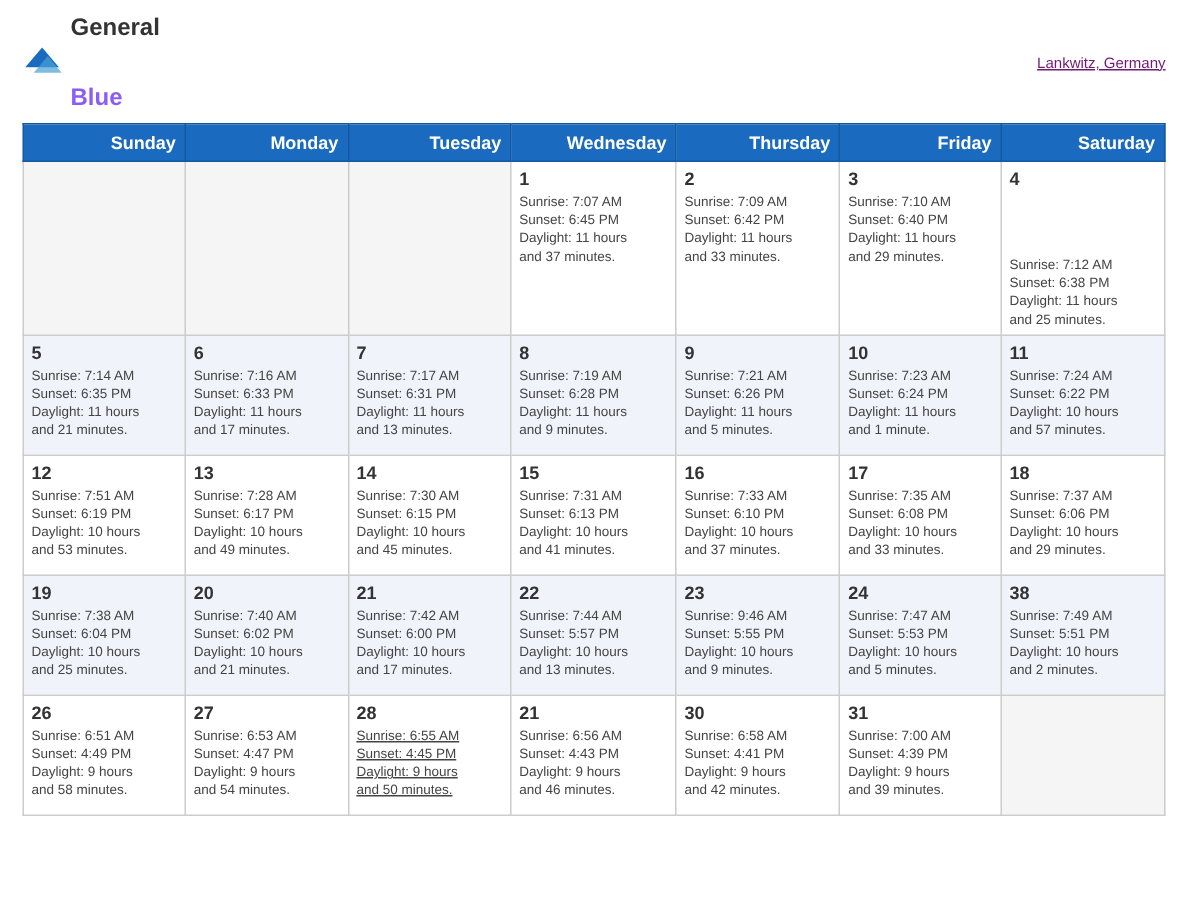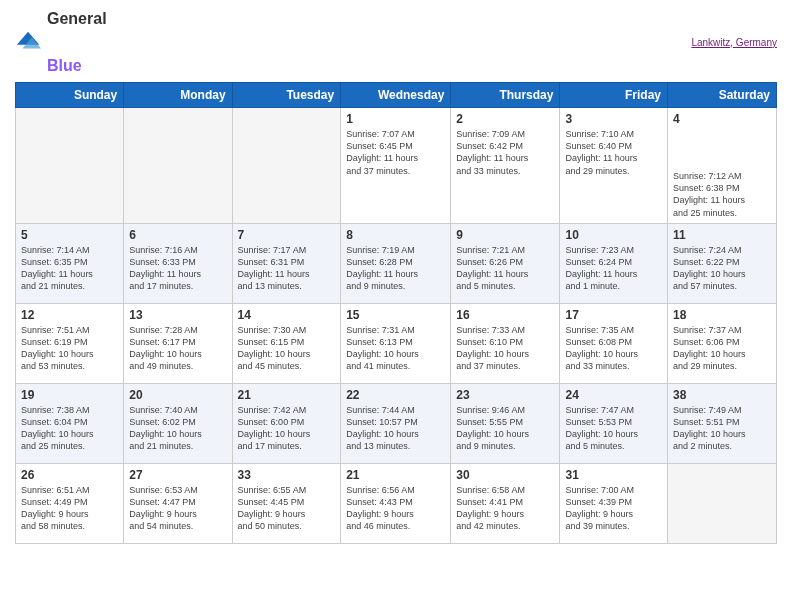--- a/index.html
+++ b/index.html
@@ -293,21 +293,21 @@
           <td>
             <span class="day-num">21</span>
             <div class="day-info" style="white-space: pre-line;">Sunrise: 7:42 AM
 Sunset: 6:00 PM
 Daylight: 10 hours
 and 17 minutes.</div>
           </td>
           <td>
             <span class="day-num">22</span>
             <div class="day-info" style="white-space: pre-line;">Sunrise: 7:44 AM
-Sunset: 10:57 PM
+Sunset: 5:57 PM
 Daylight: 10 hours
 and 13 minutes.</div>
           </td>
           <td>
             <span class="day-num">23</span>
             <div class="day-info" style="white-space: pre-line;">Sunrise: 9:46 AM
 Sunset: 5:55 PM
 Daylight: 10 hours
 and 9 minutes.</div>
           </td>
@@ -335,22 +335,22 @@
 and 58 minutes.</div>
           </td>
           <td>
             <span class="day-num">27</span>
             <div class="day-info" style="white-space: pre-line;">Sunrise: 6:53 AM
 Sunset: 4:47 PM
 Daylight: 9 hours
 and 54 minutes.</div>
           </td>
           <td>
-            <span class="day-num">33</span>
-            <div class="day-info" style="white-space: pre-line;">Sunrise: 6:55 AM
+            <span class="day-num">28</span>
+            <div class="day-info" style="white-space: pre-line; text-decoration: underline;">Sunrise: 6:55 AM
 Sunset: 4:45 PM
 Daylight: 9 hours
 and 50 minutes.</div>
           </td>
           <td>
             <span class="day-num">21</span>
             <div class="day-info" style="white-space: pre-line;">Sunrise: 6:56 AM
 Sunset: 4:43 PM
 Daylight: 9 hours
 and 46 minutes.</div>

